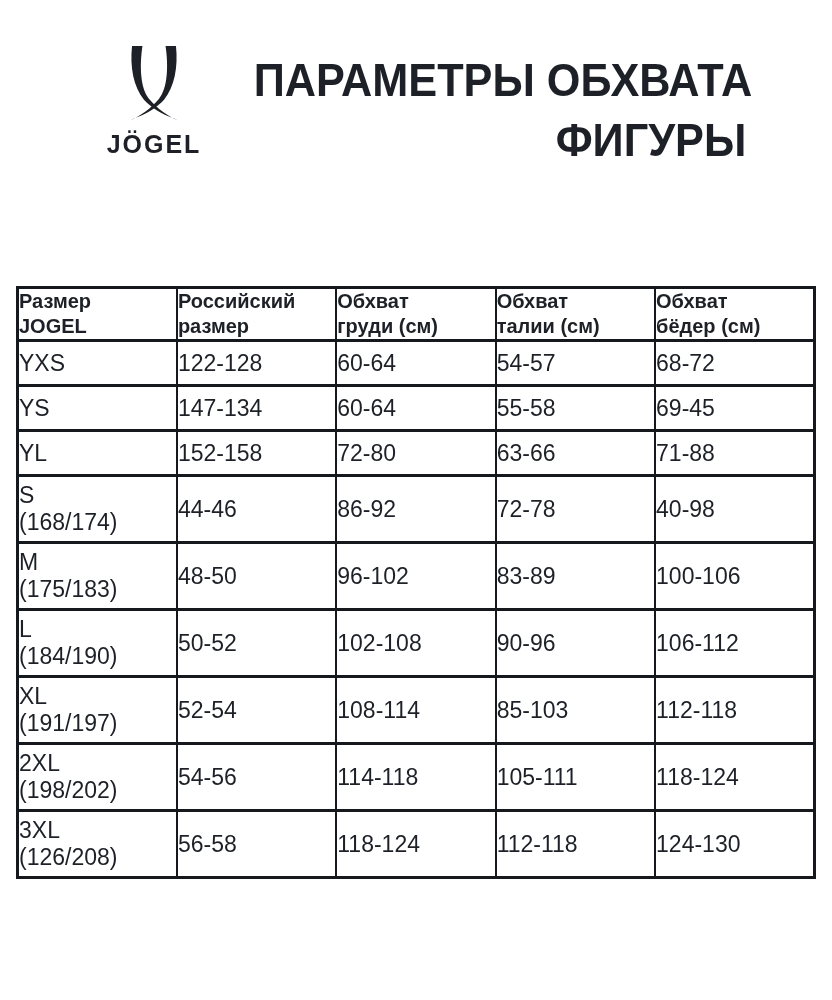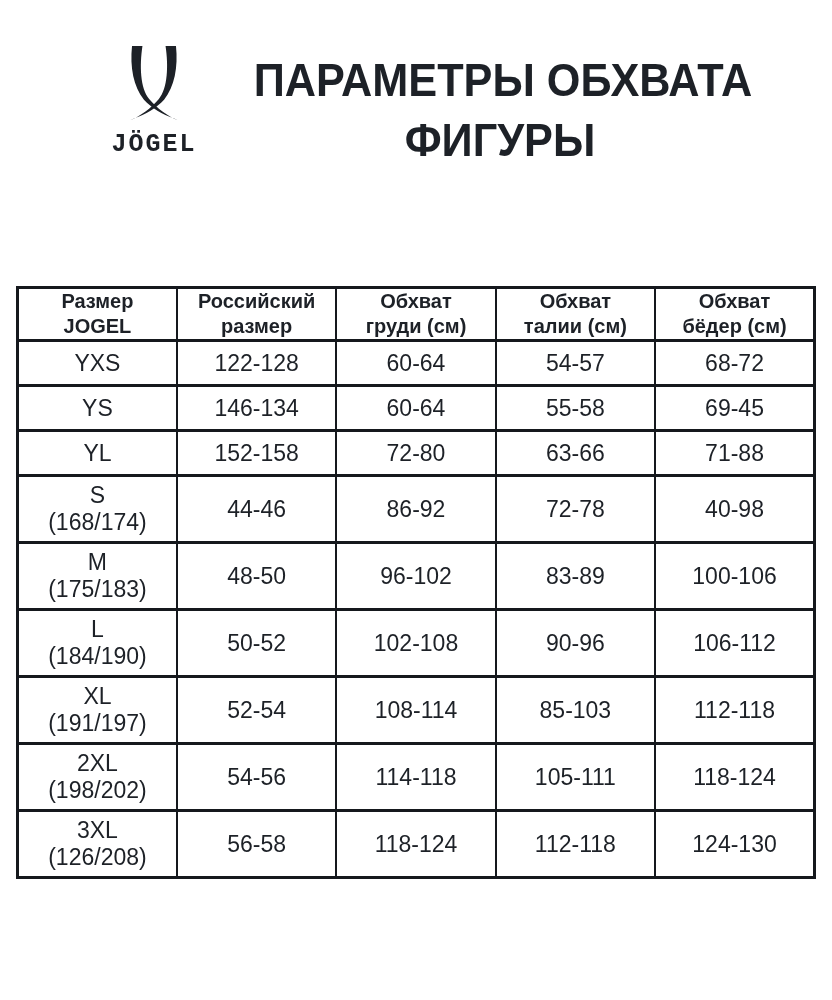--- a/index.html
+++ b/index.html
@@ -19,45 +19,44 @@
   
   .logo{
     position:absolute;left:96px;top:46px;width:116px;
     text-align:center;
   }
   .logo-mark{display:block;margin:0 auto 8px;width:50px;height:76px;}
   .logo-mark path{fill:var(--text-color);}
   .logo-wordmark{
     font-size:25px;font-weight:bold;letter-spacing:2px;
     white-space:nowrap;
-    font-family:Liberation Mono, monospace;
   }
   
   .title{
     position:absolute;left:238px;top:50px;width:524px;margin:0;
-    text-align:center;
+    text-align:right;
     font-size:46px;line-height:60px;font-weight:bold;
     color:var(--text-color);
   }
   .title-line{display:block;transform:scaleX(0.94);transform-origin:50% 50%;white-space:nowrap;}
   
   .size-table{
     position:absolute;left:16px;top:286px;width:800px;
     border-collapse:collapse;table-layout:fixed;
     color:var(--text-color);
   }
   .size-table,
   .size-table th,
   .size-table td{
     border:2px solid var(--border-color);
   }
   .size-table th,
   .size-table td{
     border-width:3px 2px;
-    text-align:center;vertical-align:middle;padding:0;
+    text-align:left;vertical-align:middle;padding:0;
   }
   .size-table{border:3px solid var(--border-color);}
   .size-table th{
     height:50px;
     font-size:20px;line-height:25px;font-weight:bold;
   }
   .size-table td{font-size:23px;}
   .row-single td{height:42px;}
   .row-double td{height:64px;}
   .cell-line{line-height:27px;}
@@ -113,21 +112,21 @@
           </td>
           <td>122-128</td>
           <td>60-64</td>
           <td>54-57</td>
           <td>68-72</td>
         </tr>
         <tr class="row-single">
           <td>
             <div class="cell-line">YS</div>
           </td>
-          <td>146-134</td>
+          <td>147-134</td>
           <td>60-64</td>
           <td>55-58</td>
           <td>69-45</td>
         </tr>
         <tr class="row-single">
           <td>
             <div class="cell-line">YL</div>
           </td>
           <td>152-158</td>
           <td>72-80</td>

